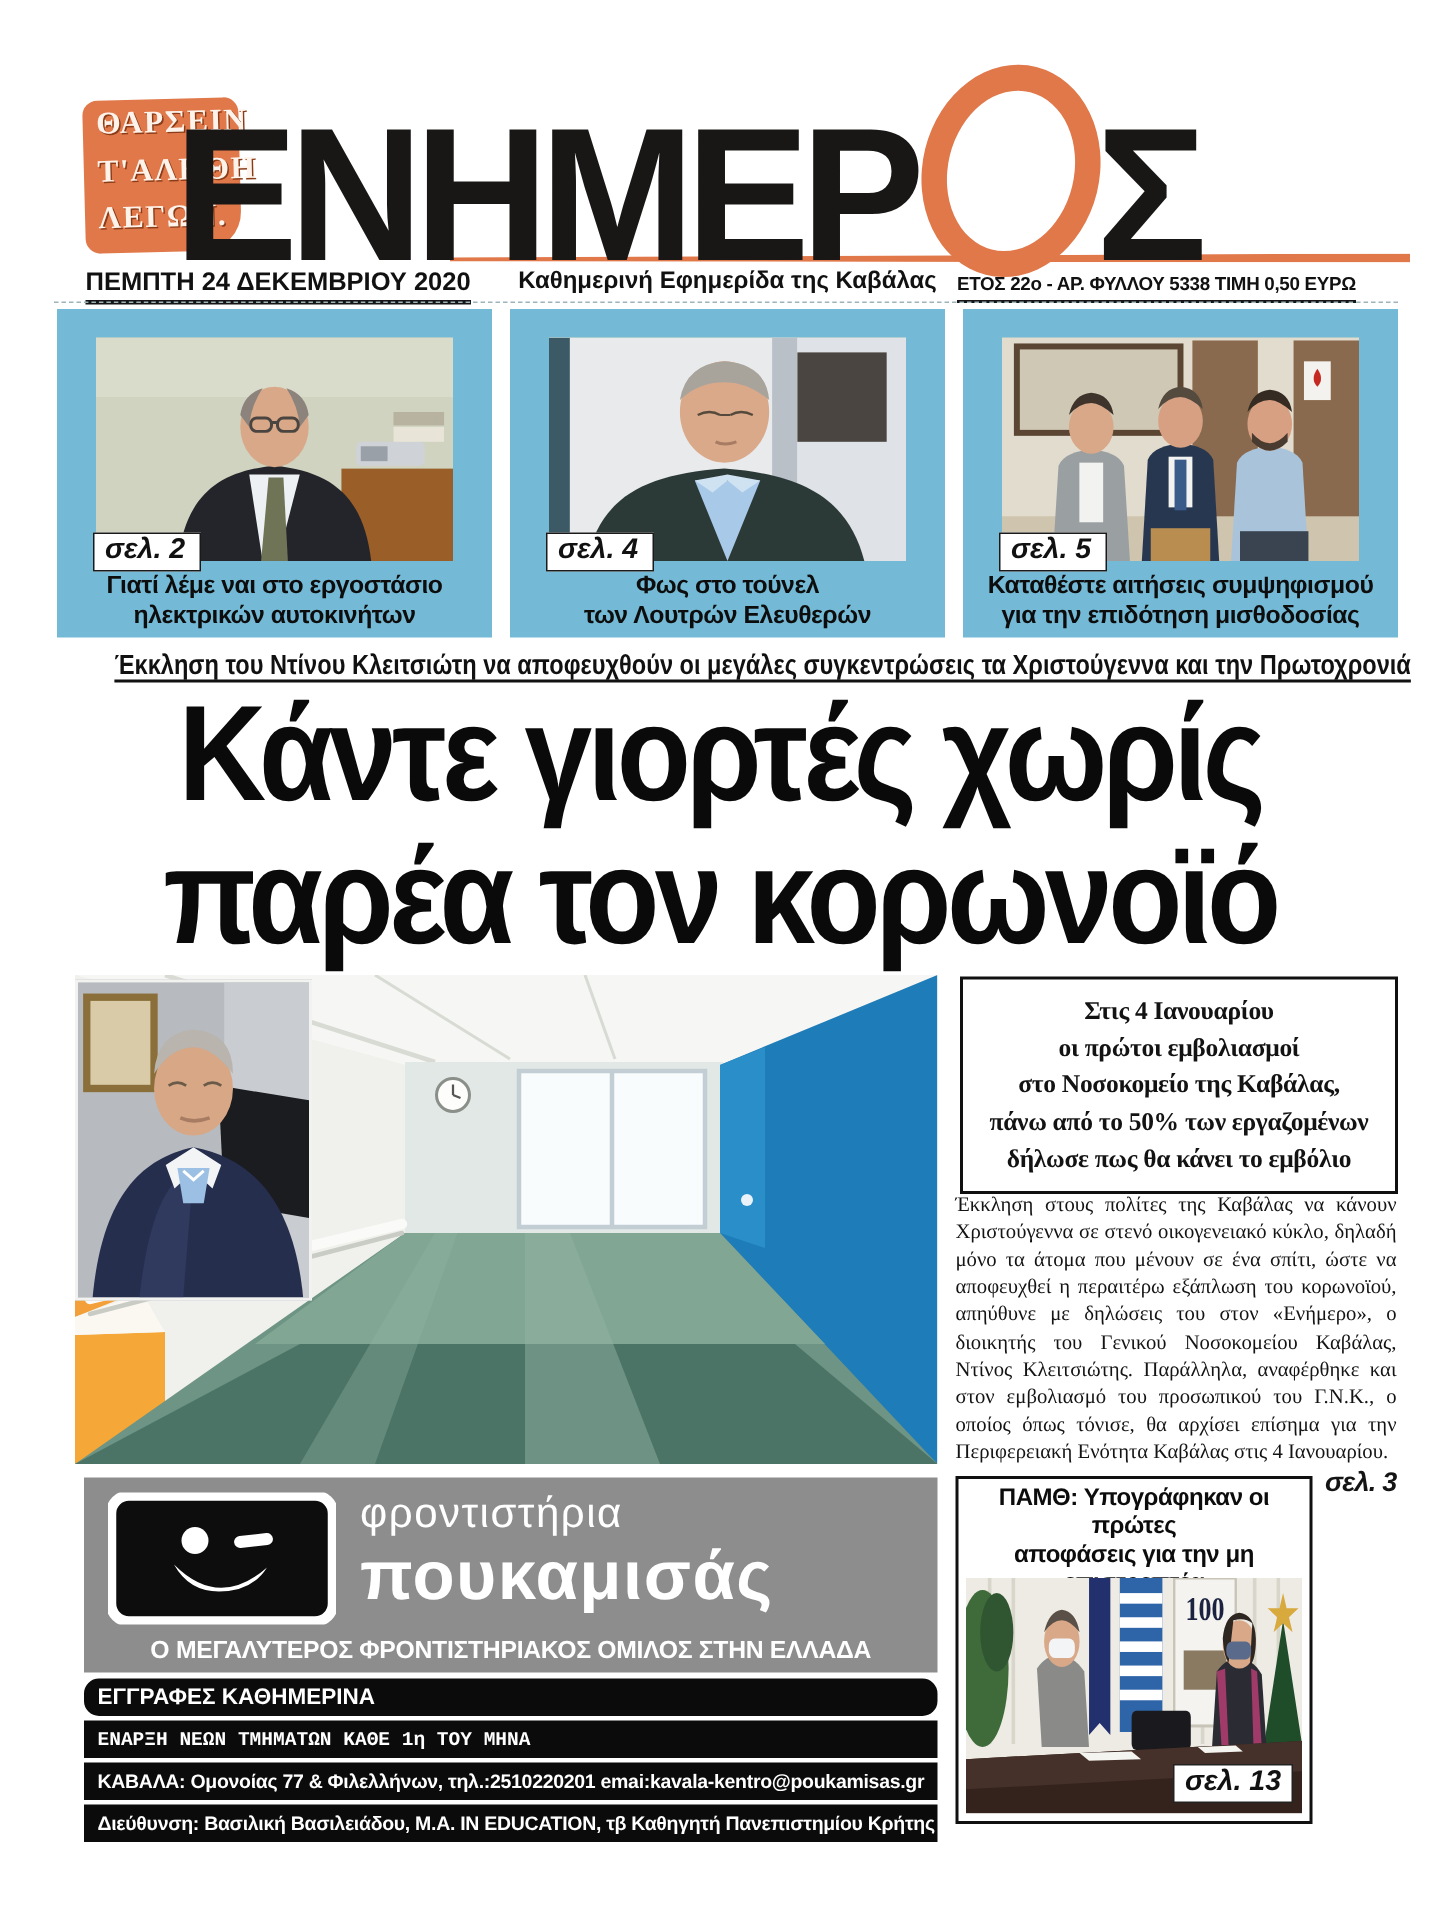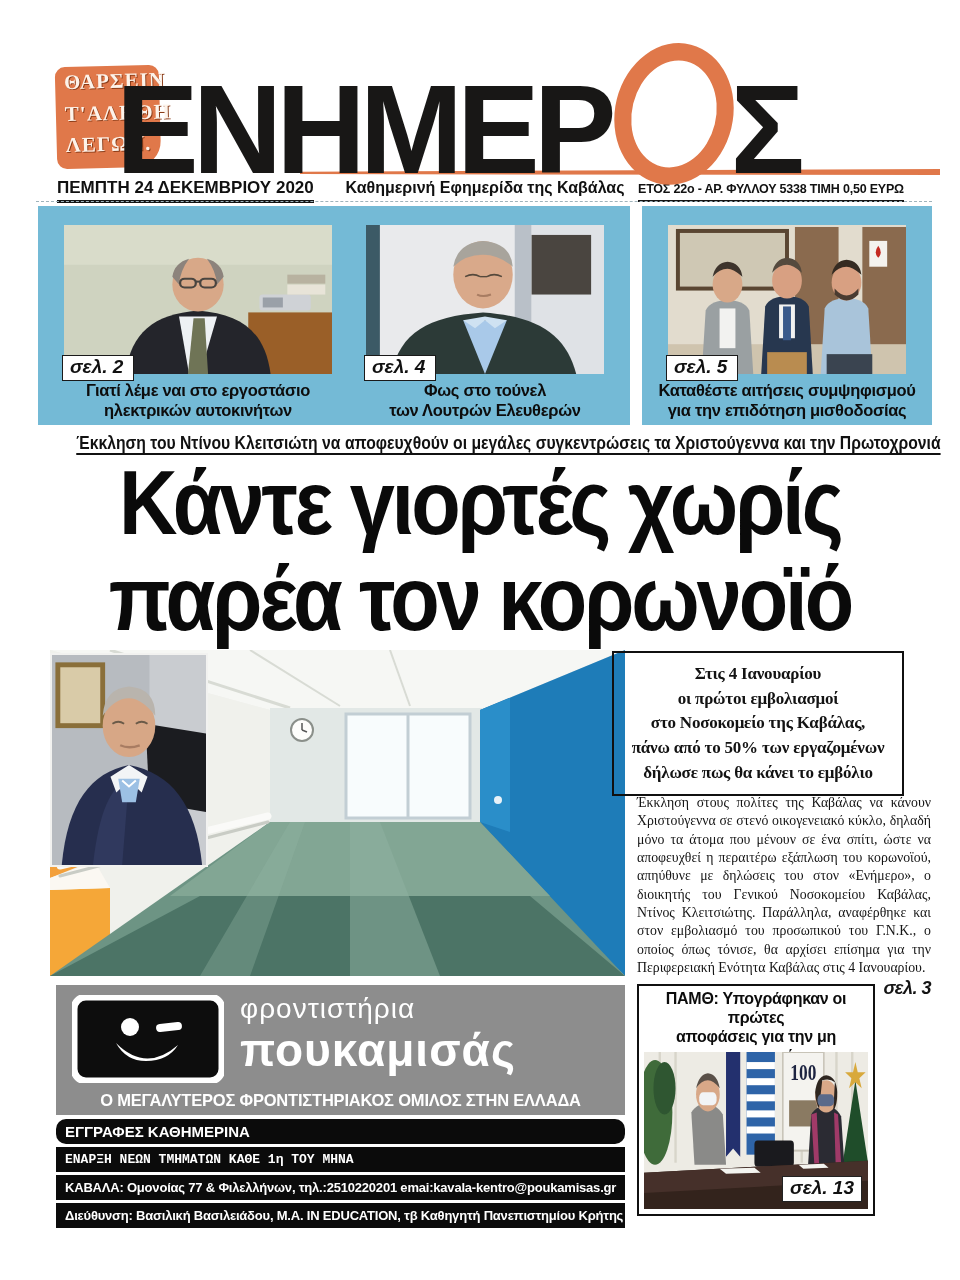--- a/index.html
+++ b/index.html
@@ -46,21 +46,21 @@
   .headline{position:absolute;left:0;right:0;top:456px;text-align:center;font-weight:bold;
         font-size:81px;line-height:1.05;letter-spacing:-3px;color:#0a0a0a;
         transform:scaleY(1.12);transform-origin:top center;}
 
   .main-photo{position:absolute;left:50px;top:650px;width:575px;height:326px;overflow:hidden;}
   .main-photo > svg{display:block;width:100%;height:100%;}
   .inset-photo{position:absolute;left:0;top:3px;width:158px;height:214px;border:2px solid #f2f2f0;
         box-sizing:border-box;overflow:hidden;background:#b4b8bd;}
   .inset-photo svg{display:block;width:100%;height:100%;}
 
-  .highlight-box{position:absolute;left:612px;top:651px;width:292px;border:2px solid #101010;
+  .highlight-box{position:absolute;left:640px;top:651px;width:292px;border:2px solid #101010;
         box-sizing:border-box;padding:9px 4px;text-align:center;}
   .hl-line{font-family:"Liberation Serif",serif;font-weight:bold;font-size:17px;line-height:1.45;
         color:#131313;letter-spacing:-0.2px;}
   .lead-body{position:absolute;left:637px;top:794px;width:294px;font-family:"Liberation Serif",serif;
         font-size:13.8px;line-height:1.33;text-align:justify;color:#141414;}
   .pgref{float:right;font-family:"Liberation Sans",sans-serif;font-weight:bold;font-size:18px;
         font-style:italic;letter-spacing:-0.5px;}
 
   
   .secondary-box{position:absolute;left:637px;top:984px;width:238px;height:232px;
@@ -98,21 +98,21 @@
     <div class="motto-line">ΛΕΓΩΝ.</div>
   </div>
   <div class="logo-title"><span>ΕΝΗΜΕΡ</span><span class="logo-oring">Ο</span><span>Σ</span></div>
   <div class="logo-swoosh"></div>
 
   <div class="date-left">ΠΕΜΠΤΗ 24 ΔΕΚΕΜΒΡΙΟΥ 2020</div>
   <div class="date-center">Καθημερινή Εφημερίδα της Καβάλας</div>
   <div class="date-right">ΕΤΟΣ 22ο - ΑΡ. ΦΥΛΛΟΥ 5338 ΤΙΜΗ 0,50 ΕΥΡΩ</div>
   <div class="dateline-rule"></div>
 
-  <div class="story-panel" style="left:38px;padding-left:30px;">
+  <div class="story-panel" style="left:38px;">
     <div class="panel-photo">
       <svg viewBox="0 0 240 150" preserveAspectRatio="none">
         <rect x="0" y="0" width="240" height="150" fill="#cfd3c0"></rect>
         <rect x="0" y="0" width="240" height="40" fill="#d9dcca"></rect>
         <rect x="165" y="88" width="75" height="62" fill="#9a5f28"></rect>
         <rect x="175" y="70" width="46" height="16" rx="3" fill="#cfd2d6"></rect>
         <rect x="178" y="73" width="18" height="10" fill="#9aa0a8"></rect>
         <rect x="200" y="60" width="34" height="10" fill="#e8e4d8"></rect>
         <rect x="200" y="50" width="34" height="9" fill="#b8b2a0"></rect>
         <path d="M55 150 C60 108 80 90 120 86 C160 90 180 108 185 150 Z" fill="#24252b"></path>

